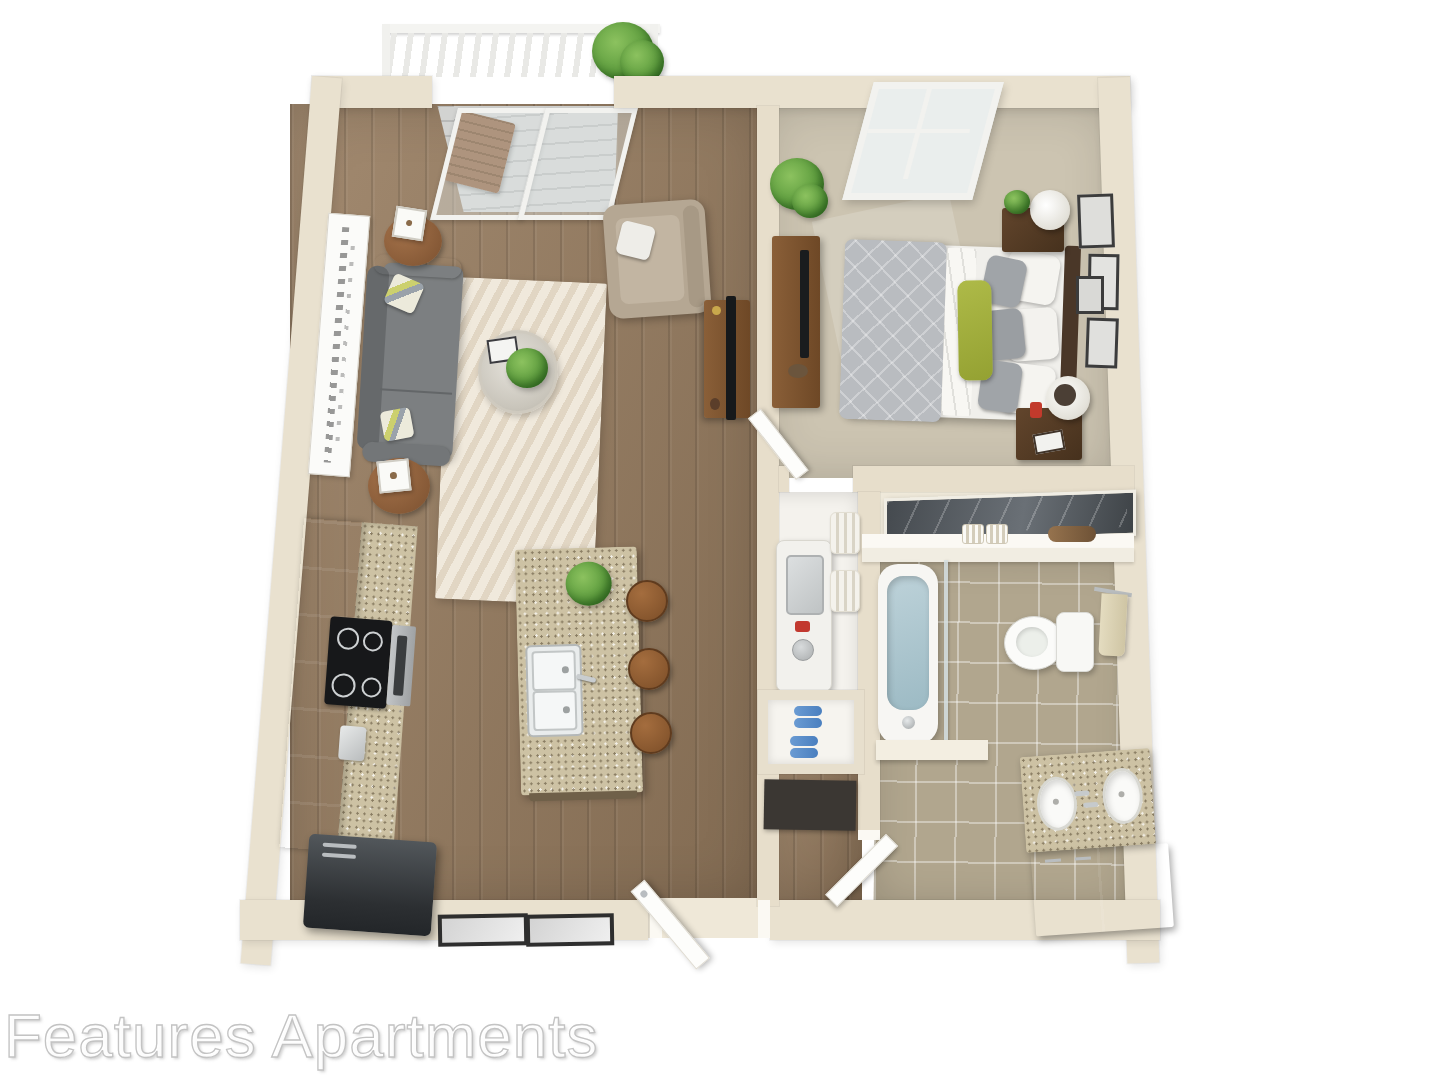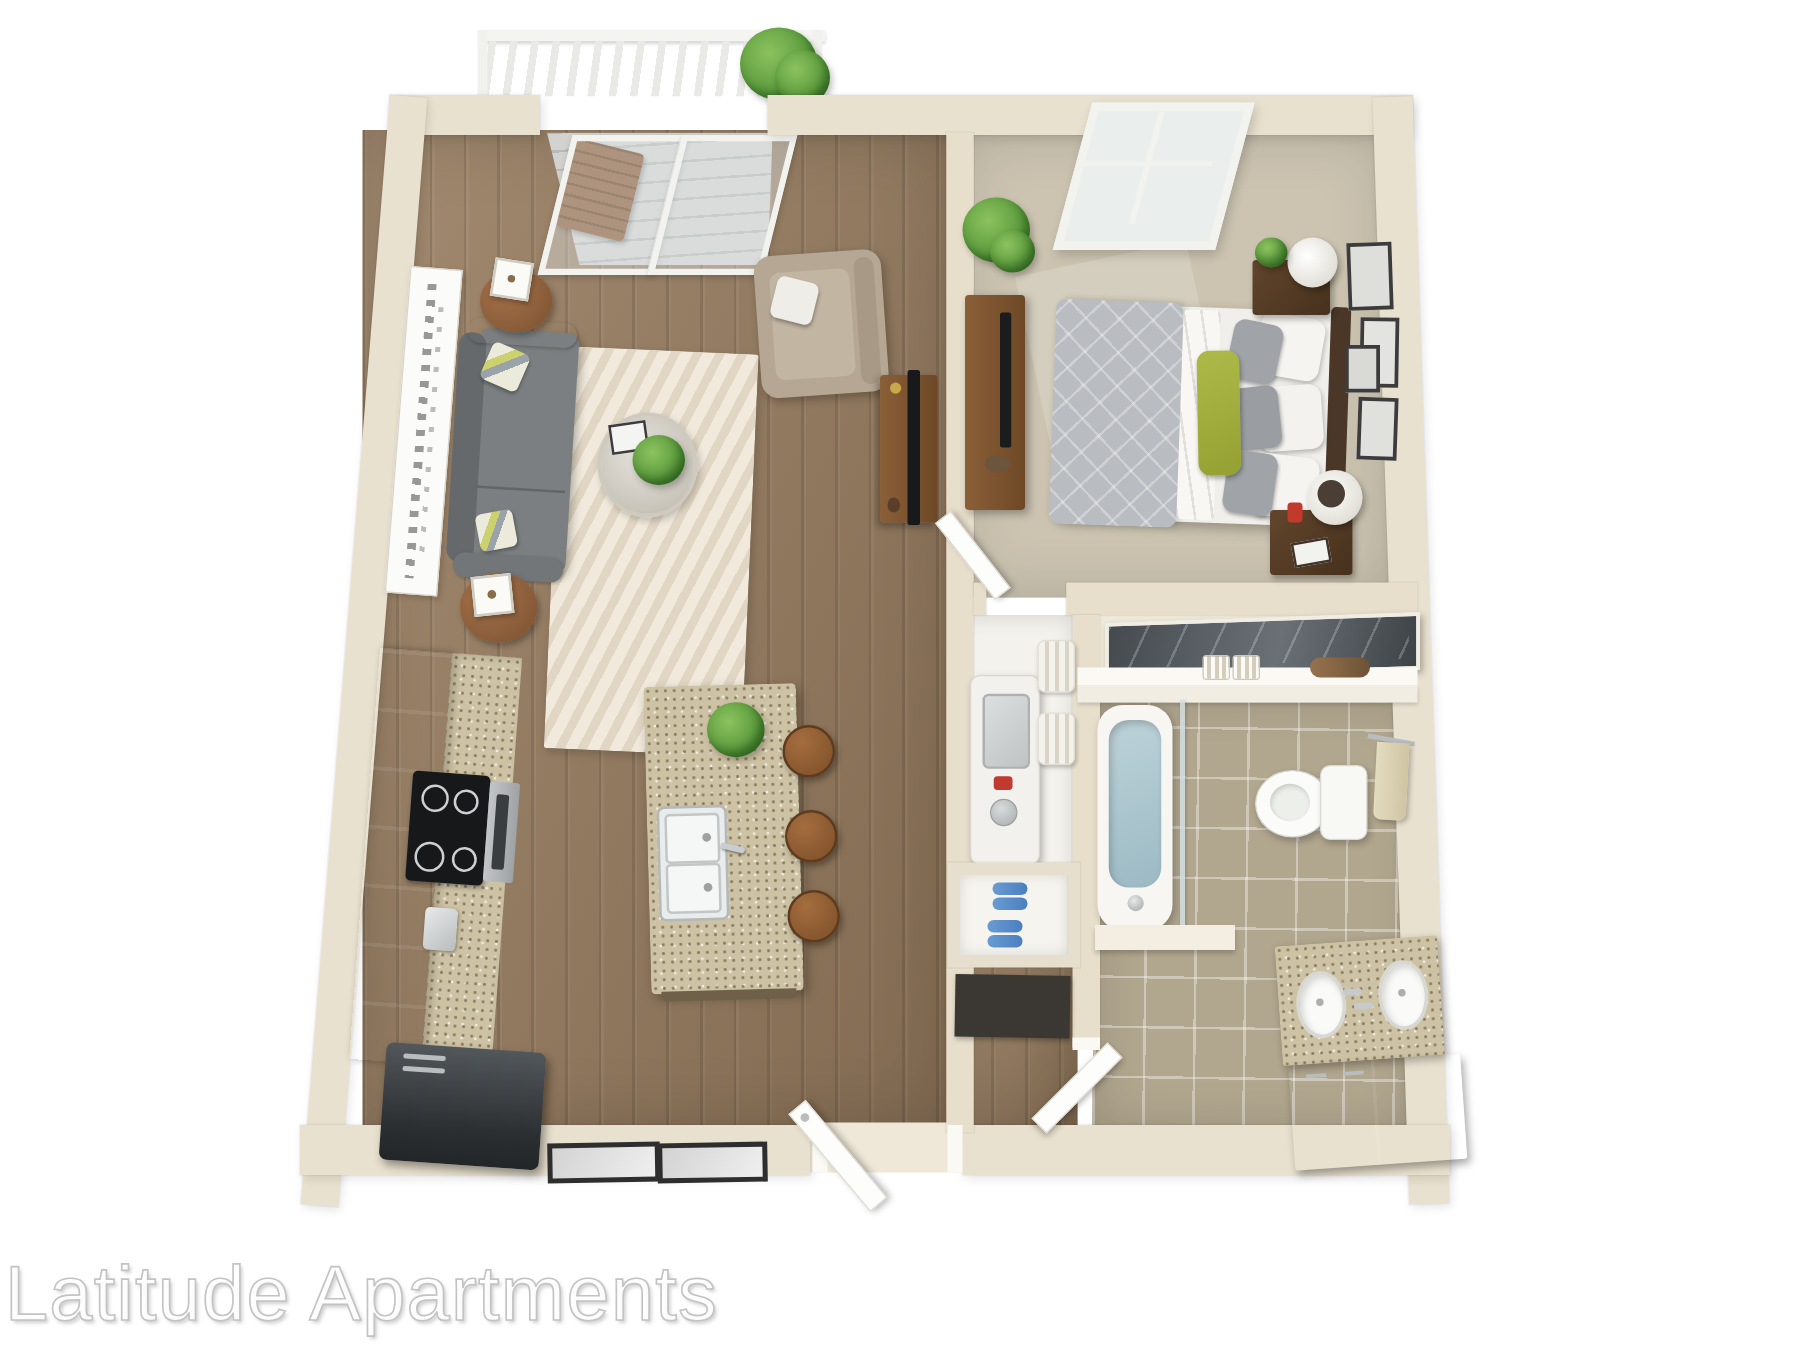--- a/index.html
+++ b/index.html
@@ -273,15 +273,15 @@
     </div>
   </div>
 
   <div class="a" style="left:886px;top:834px;width:15px;height:84px;transform:rotate(45deg);transform-origin:top left;background:#fdfdfb;border:1px solid #e0ddd4;box-shadow:2px 2px 5px rgba(0,0,0,.3);z-index:6"></div>
   <div class="a" style="left:858px;top:830px;width:22px;height:10px;background:#fbf9f3;z-index:5"></div>
 
   <div class="a" style="left:692px;top:856px;width:16px;height:100px;transform:rotate(-40deg);transform-origin:bottom right;background:#fdfdfb;border:1px solid #deDAD0;box-shadow:2px 2px 6px rgba(0,0,0,.3);z-index:6">
     <div class="a" style="left:4px;top:6px;width:7px;height:7px;border-radius:50%;background:#b9bdc0"></div>
   </div>
 
-  <div id="watermark" class="a" style="left:4px;top:1000px;">Latitude Apartments</div>
+  <div id="watermark" class="a" style="left:4px;top:1000px;">Features Apartments</div>
 
 </div>
 
 </body></html>

